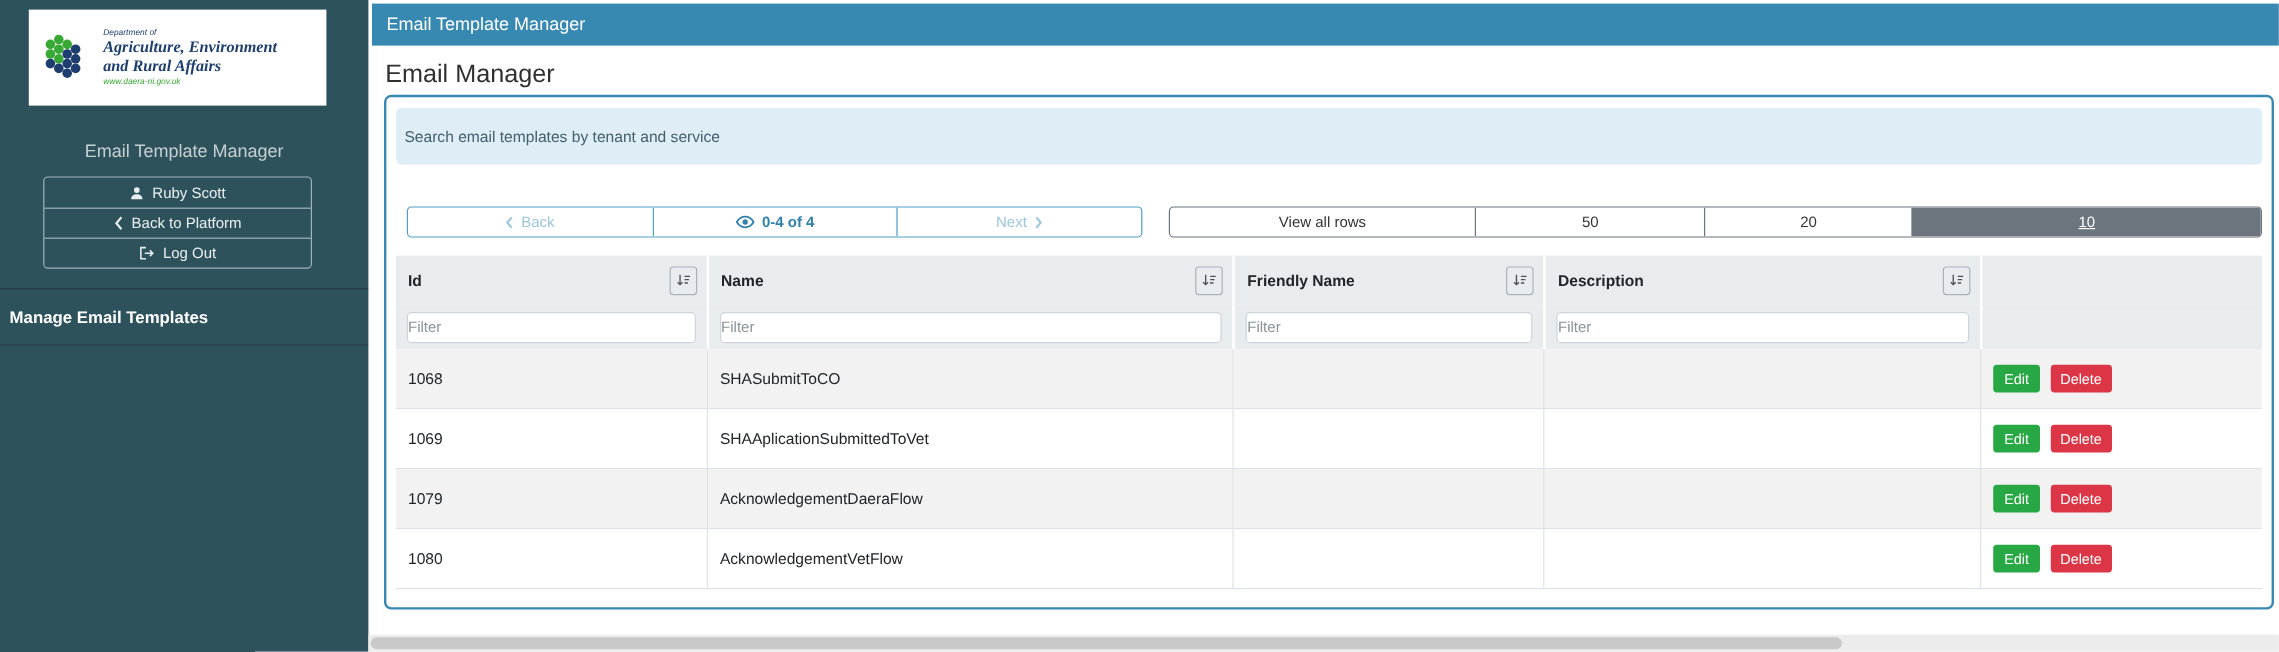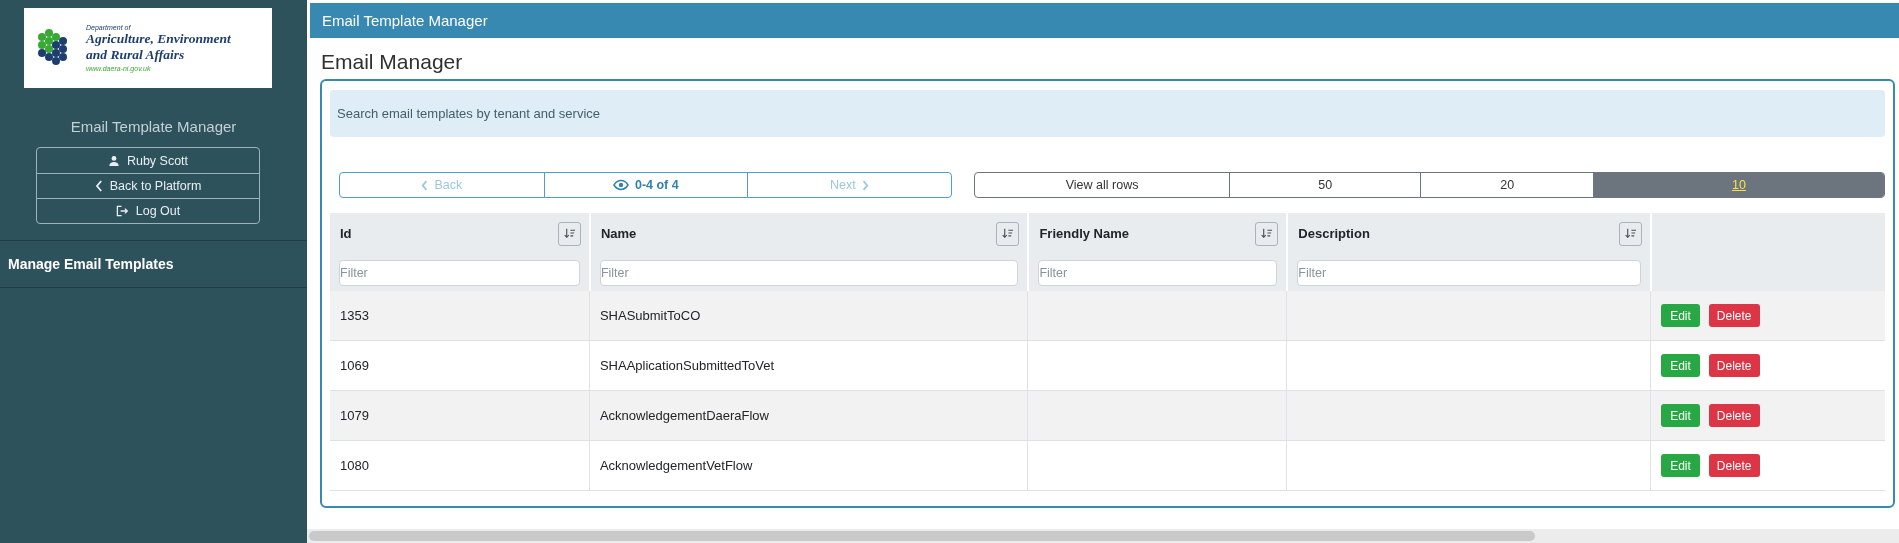--- a/index.html
+++ b/index.html
@@ -49,21 +49,21 @@
   .pager-disabled { color:#9CC6E0; }
   .pager-active { color:#3082ad; font-weight:700; }
   .size-group { width:58.6%; display:flex; border:1px solid #6c757d; border-radius:4px;
                 overflow:hidden; background:#fff; }
   .size-cell { display:flex; align-items:center; justify-content:center; font-size:12.5px;
                color:#333; cursor:pointer; }
   .size-cell + .size-cell { border-left:1px solid #6c757d; }
   .size-viewall { flex:0 0 28%; }
   .size-50 { flex:0 0 21%; }
   .size-20 { flex:0 0 19%; }
-  .size-10 { flex:1 1 auto; background:#6c757d; color:#fde047;text-decoration:underline; }
+  .size-10 { flex:1 1 auto; background:#6c757d; color:#ffffff;text-decoration:underline; }
 
   
   .table { margin-top:15px; width:100%; }
   .trow { display:flex; width:100%;justify-content:flex-end; }
   .col-id { flex:0 0 16.65%; } .col-name { flex:0 0 28.2%; } .col-friendly { flex:0 0 16.65%; }
   .col-desc { flex:0 0 23.4%; } .col-actions { flex:1 1 auto; }
   .thead .tcell { background:#E9ECEF; height:41px; display:flex; align-items:center;
                   justify-content:space-between; padding:0 8px 0 10px;
                   font-weight:700; font-size:13px; color:#212529; }
   .thead .tcell + .tcell, .tfilter .tcell + .tcell { border-left:2px solid #fff; }
@@ -252,21 +252,21 @@
           <input class="filter-input" placeholder="Filter" style="">
         </div>
       <div class="tcell col-desc">
           <input class="filter-input" placeholder="Filter" style="">
         </div>
       <div class="tcell col-actions"></div>
     </div>
 
     <div class="tbody">
       <div class="trow row-striped">
-        <div class="tcell col-id">1353</div>
+        <div class="tcell col-id">1068</div>
         <div class="tcell col-name">SHASubmitToCO</div>
         <div class="tcell col-friendly"></div>
         <div class="tcell col-desc"></div>
         <div class="tcell col-actions">
           <button class="btn-edit">Edit</button>
           <button class="btn-delete">Delete</button>
         </div>
       </div>
       <div class="trow row-plain">
         <div class="tcell col-id">1069</div>

